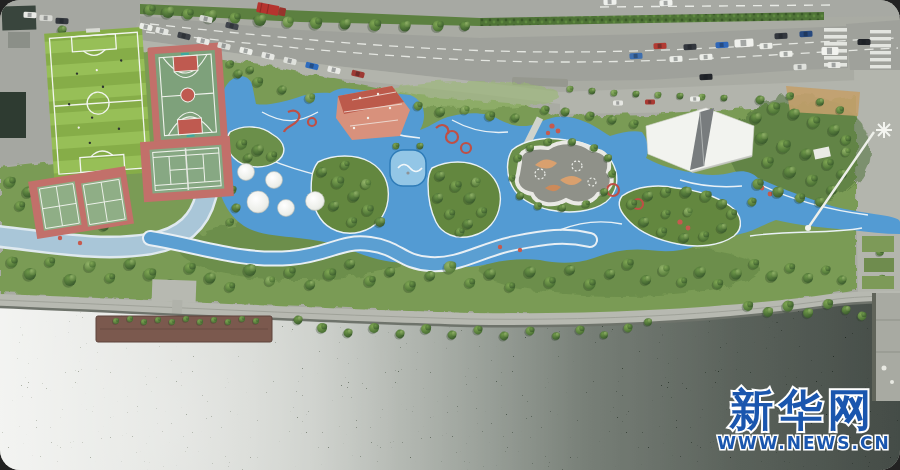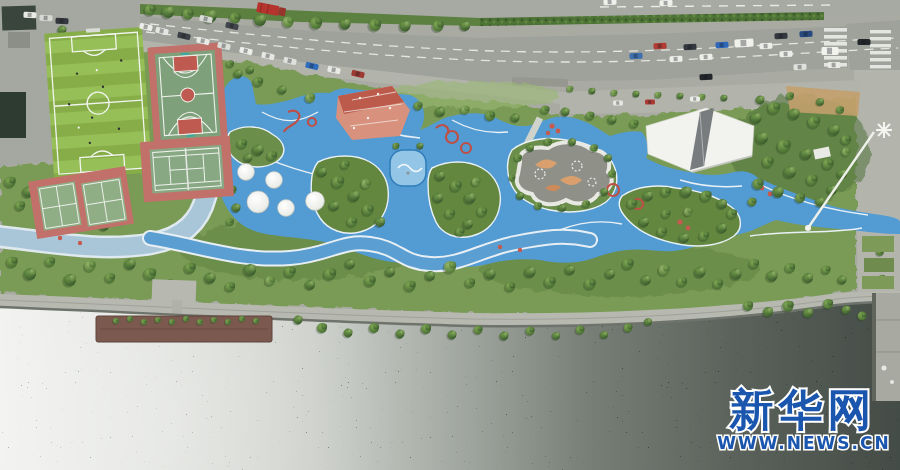--- a/index.html
+++ b/index.html
@@ -1,16 +1,16 @@
 <!DOCTYPE html>
 <html><head>
 <meta charset="utf-8">
 <style>
   html,body{margin:0;padding:0;background:#222;}
-  #stage{position:relative;width:900px;height:470px;overflow:hidden;font-family:"DejaVu Sans","Liberation Sans",sans-serif;}
+  #stage{position:relative;width:900px;height:470px;overflow:hidden;font-family:"DejaVu Sans","Liberation Sans",sans-serif;border-radius:20px;}
   #stage svg{position:absolute;inset:0;display:block;}
   text.wm-title{font-family:"DejaVu Sans","Liberation Sans",sans-serif;font-weight:bold;}
   text.wm-url{font-family:"DejaVu Sans","Liberation Sans",sans-serif;font-weight:bold;text-transform:uppercase;letter-spacing:2px;}
 </style>
 </head>
 <body>
 
 <div id="stage">
 <svg viewBox="0 0 900 470" width="900" height="470">
   <defs>

